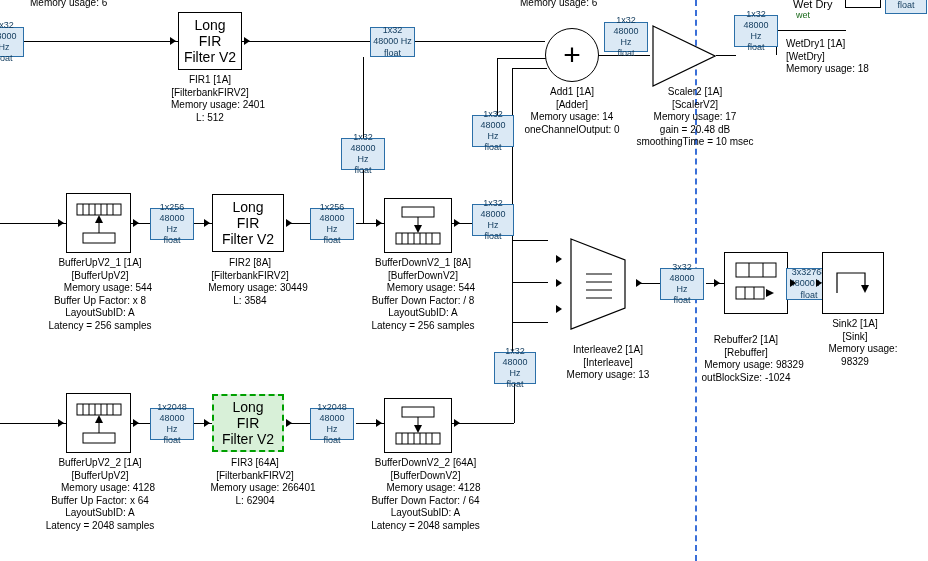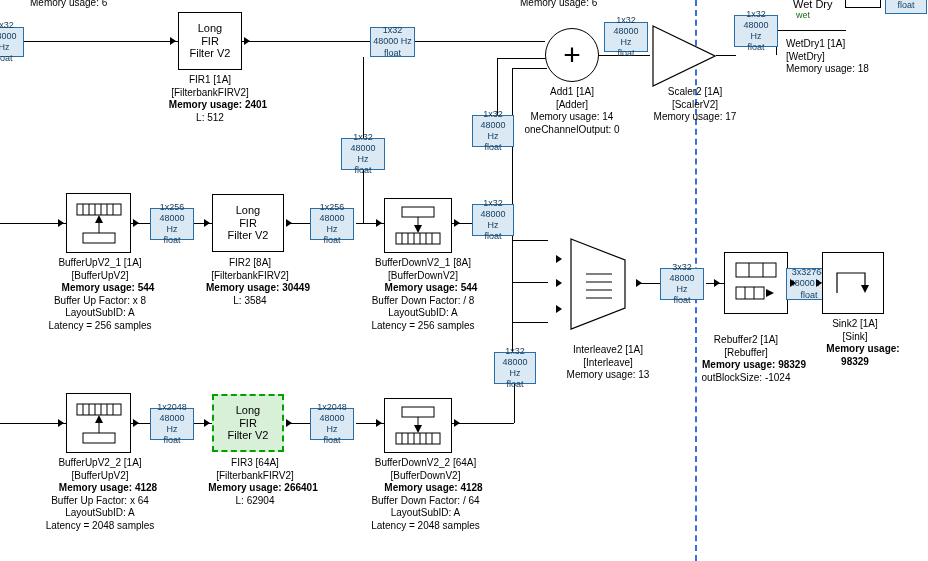--- a/index.html
+++ b/index.html
@@ -17,21 +17,21 @@
   }
   .node {
     position: absolute;
     box-sizing: border-box;
     border: 1px solid #000000;
     background: #ffffff;
     display: flex;
     align-items: center;
     justify-content: center;
     text-align: center;
-    font-size: 11px;
+    font-size: 14px;
     line-height: 1.15;
     color: #000000;
   }
   .node.selected {
     border: 2px dashed #00a000;
     background: #d8f0d8;
   }
   .sig {
     position: absolute;
     box-sizing: border-box;
@@ -52,21 +52,21 @@
     font-size: 10px;
     line-height: 1.25;
     color: #000000;
     white-space: pre-line;
     text-align: center;
   }
   .caption.left {
     text-align: left;
   }
   .caption b {
-    font-weight: bold;
+    font-weight: normal;
     padding-left: 16px;
   }
   .wire {
     position: absolute;
     background: #000000;
   }
   .wire.h { height: 1px; }
   .wire.v { width: 1px; }
   .divider {
     position: absolute;
@@ -160,21 +160,22 @@
 
   <div class="sig" style="left:604px; top:22px; width:44px; height:30px;">1x32
 48000 Hz
 float</div>
 
   <div class="tri-node" style="left:652px; top:25px; width:64px; height:62px;">
     <svg class="glyph" width="64" height="62" viewBox="0 0 64 62">
         <polygon points="1,1 63,31 1,61" fill="#ffffff" stroke="#000000" stroke-width="1.2"></polygon>
       </svg>
   </div>
-  <div class="caption" style="left:615px; top:86px; width:160px;"><span>Scaler2 [1A]</span><br><span>[ScalerV2]</span><br><span>Memory usage: 17</span><br></div>
+  <div class="caption" style="left:615px; top:86px; width:160px;"><span>Scaler2 [1A]</span><br><span>[ScalerV2]</span><br><span>Memory usage: 17</span><br><span>gain = 20.48 dB
+smoothingTime = 10 msec</span></div>
 
   <div class="sig" style="left:734px; top:15px; width:44px; height:32px;">1x32
 48000 Hz
 float</div>
 
   <div class="caption left" style="left:786px; top:38px; width:150px;"><span>WetDry1 [1A]</span><br><span>[WetDry]</span><br><span>Memory usage: 18</span><br></div>
 
   <div class="sig" style="left:472px; top:115px; width:42px; height:32px;">1x32
 48000 Hz
 float</div>

